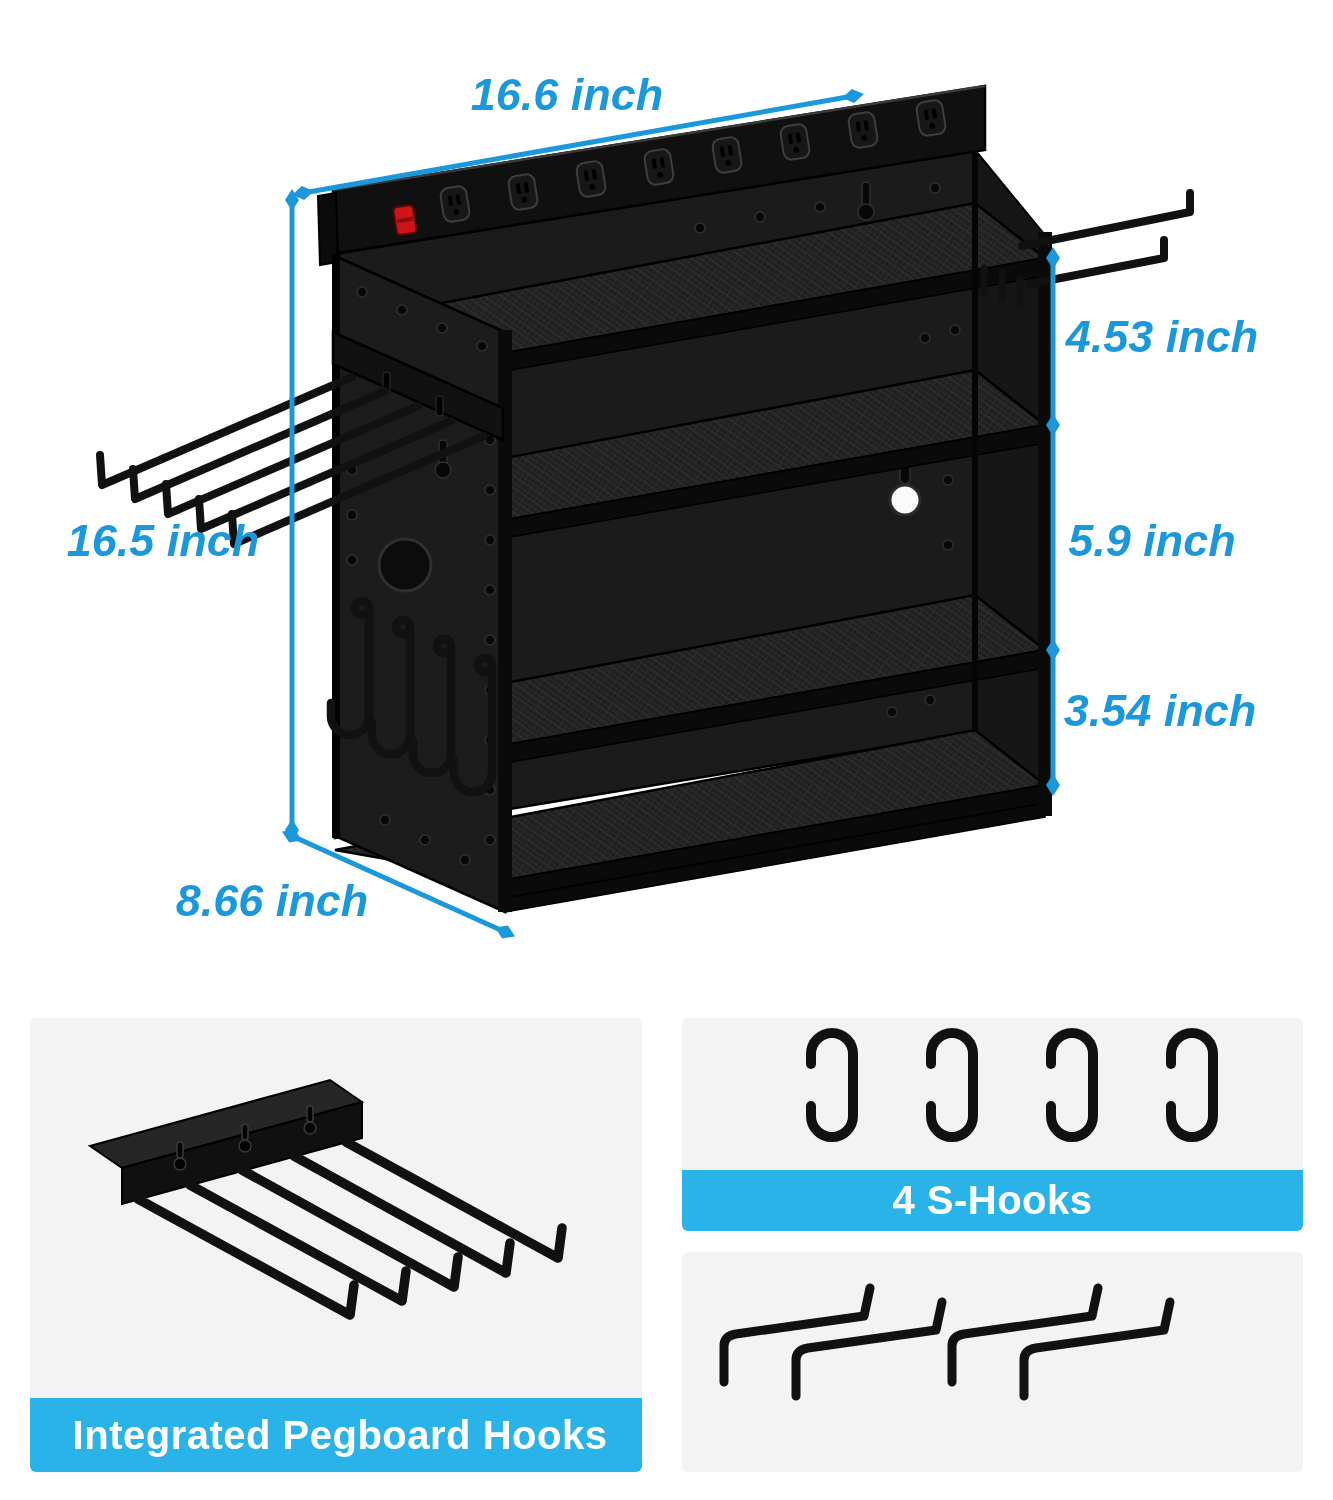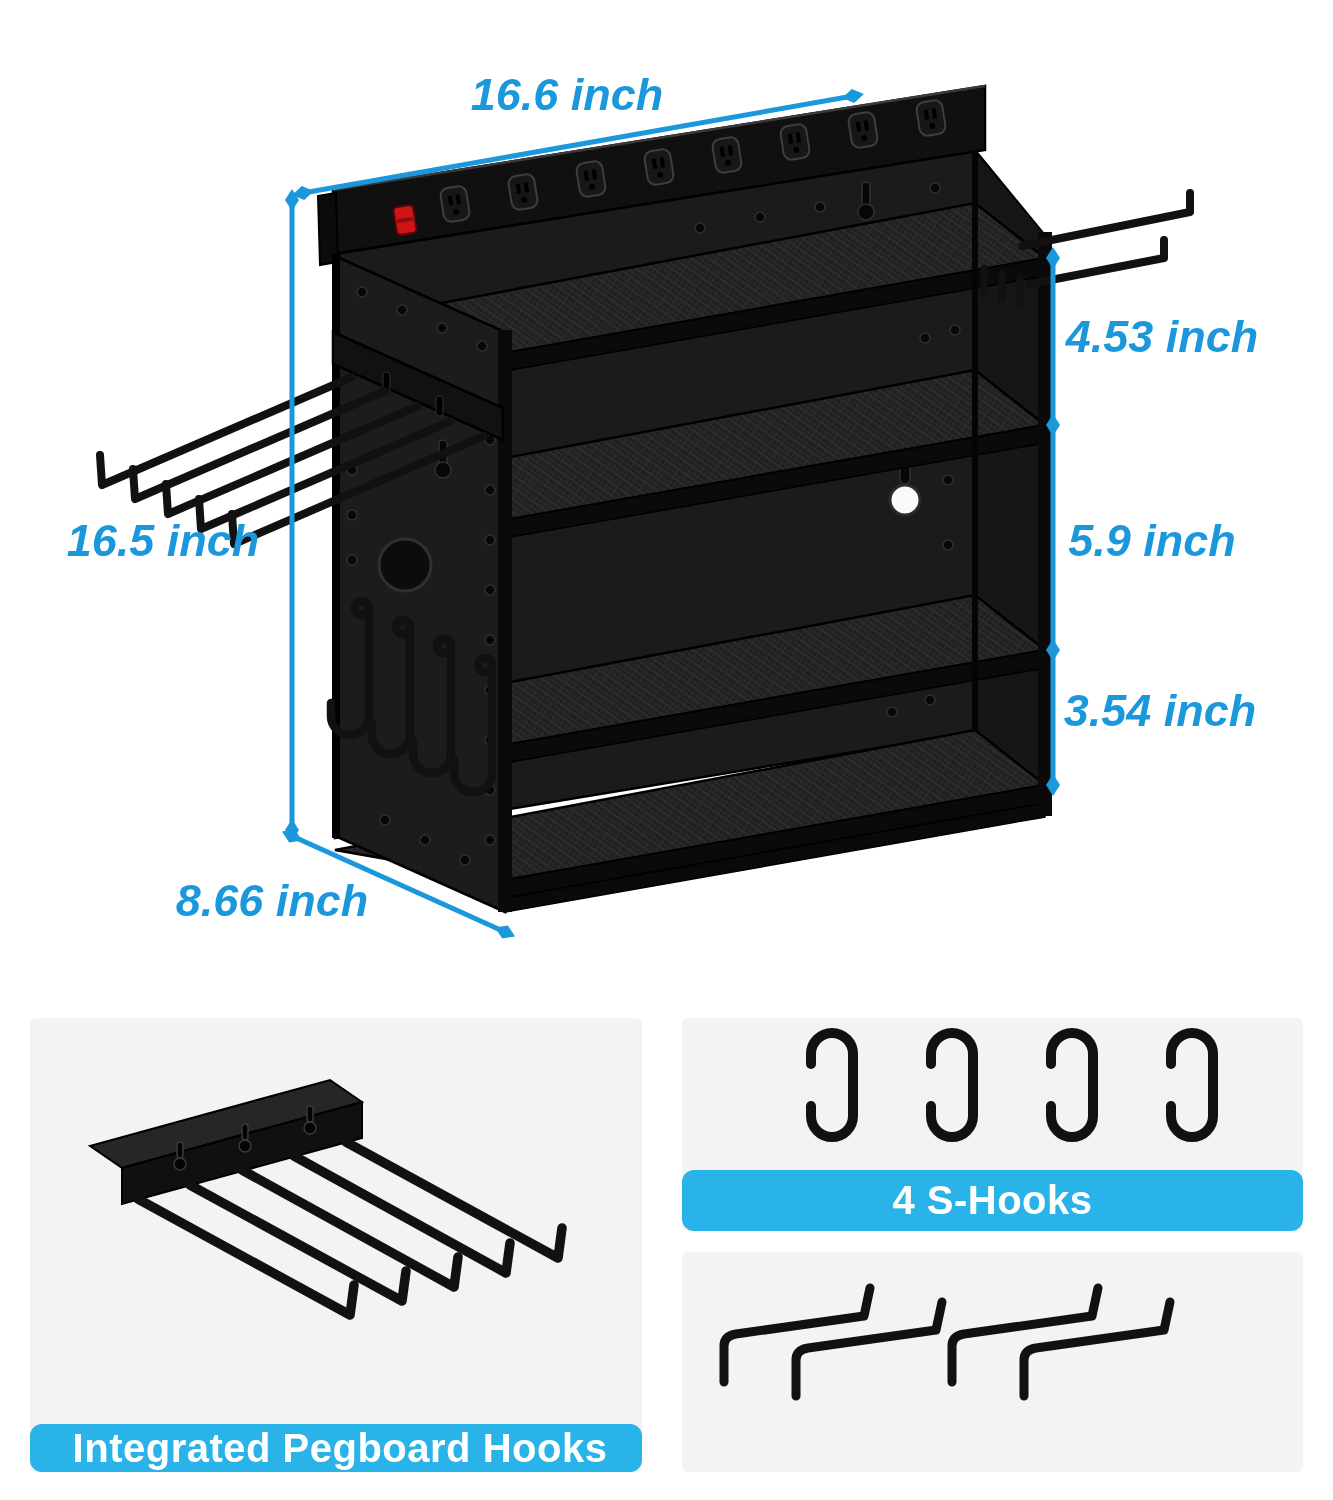--- a/index.html
+++ b/index.html
@@ -6,22 +6,22 @@
   .page{position:relative;width:1333px;height:1500px;background:#fff;overflow:hidden;
         font-family:"Liberation Sans",sans-serif;}
   .hero{position:absolute;left:0;top:0;width:1328px;height:1000px;}
   .hero svg{display:block;}
   .card{position:absolute;background:var(--card-bg,#f3f3f3);border-radius:6px;overflow:hidden;}
   .card-left{left:30px;top:1018px;width:612px;height:454px;}
   .card-shooks{left:682px;top:1018px;width:621px;height:213px;}
   .card-peghooks{left:682px;top:1252px;width:621px;height:220px;}
   .card-illu{position:absolute;left:0;top:0;}
   .card-banner{position:absolute;left:0;right:0;bottom:0;height:61px;
-               background:var(--banner-cyan,#2ab3e8);display:flex;align-items:center;justify-content:center;border-radius:12px;}
-  .card-left .card-banner{height:48px;padding-left:8px;}
+               background:var(--banner-cyan,#2ab3e8);display:flex;align-items:center;justify-content:center;}
+  .card-left .card-banner{height:74px;padding-left:8px;}
   .card-banner span{color:#fff;font-weight:700;font-size:40px;letter-spacing:.5px;}
   .dim-line{stroke:var(--accent-blue,#1b98dc);stroke-width:5;fill:none;}
   .dim-diamond{fill:var(--accent-blue,#1b98dc);}
   .dim-text{fill:var(--accent-blue,#1b98dc);font-family:"Liberation Sans",sans-serif;
             font-style:italic;font-weight:700;font-size:45px;text-anchor:middle;}
   .ink-stroke{stroke:#111;fill:none;stroke-linecap:round;stroke-linejoin:round;}
 </style>
 </head>
 <body>
 

